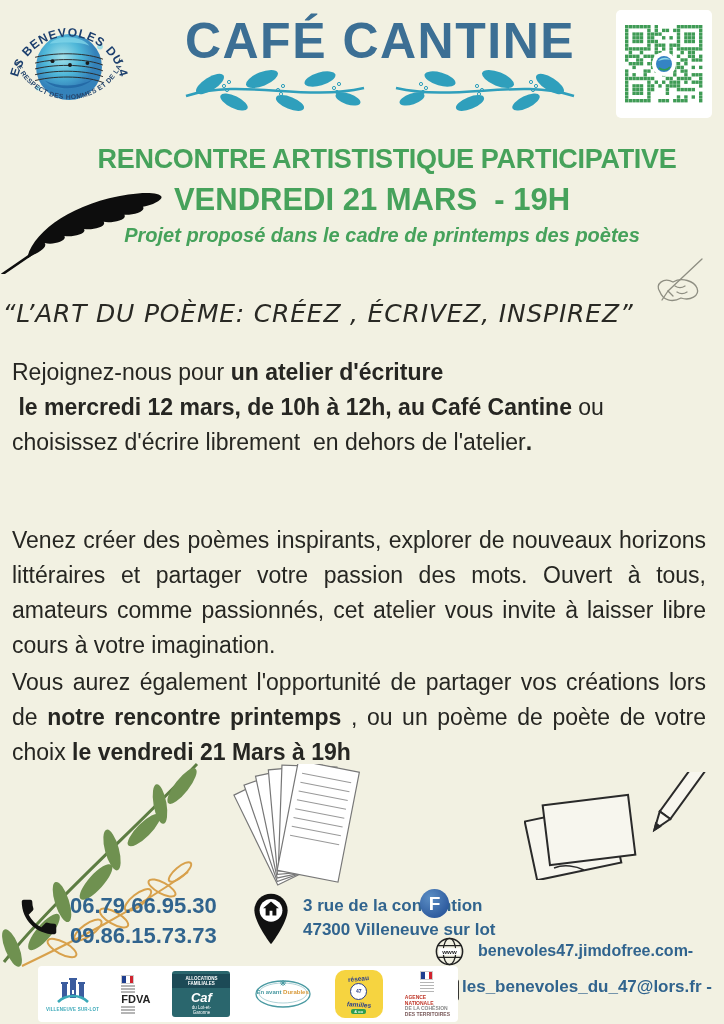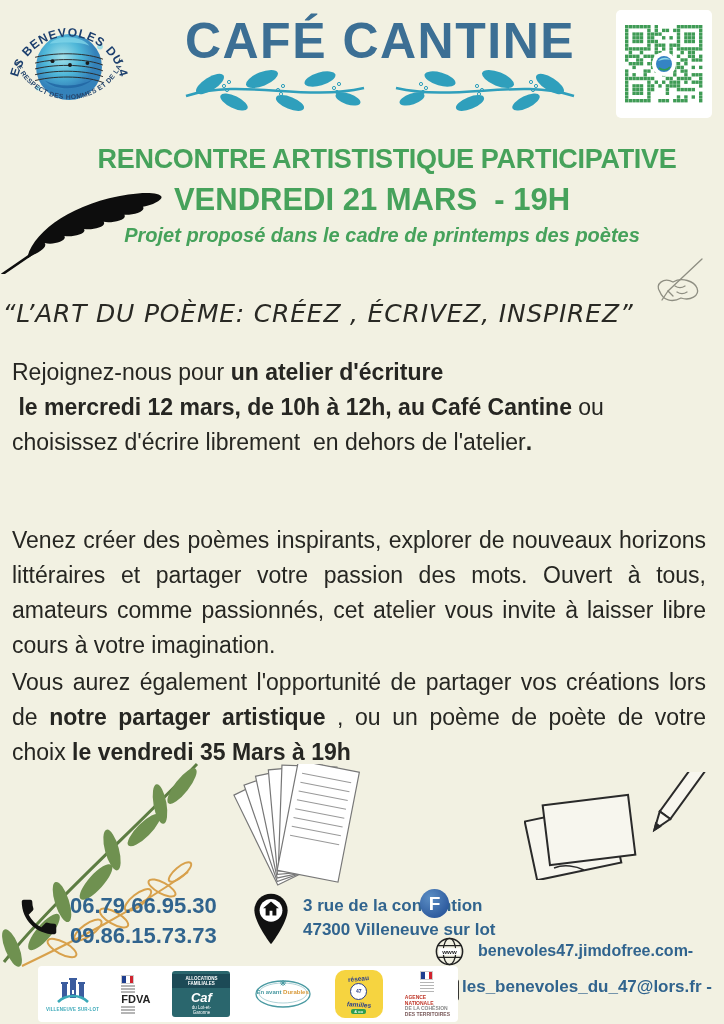--- a/index.html
+++ b/index.html
@@ -453,21 +453,21 @@
       <path d="M33,30 C 36,32 40,32 43,30 M35,36 C 38,38 42,38 45,36"></path>
     </g>
   </svg>
 
   <div class="quote">“L’ART DU POÈME: CRÉEZ , ÉCRIVEZ, INSPIREZ”</div>
 
   <div class="para p1"><span>Rejoignez-nous pour </span><b>un atelier d'écriture</b><br><b> le mercredi 12 mars, de 10h à 12h, au Café Cantine </b><span>ou choisissez d'écrire librement  en dehors de l'atelier</span><b>.</b></div>
 
   <div class="para p2">Venez créer des poèmes inspirants, explorer de nouveaux horizons littéraires et partager votre passion des mots. Ouvert à tous, amateurs comme passionnés, cet atelier vous invite à laisser libre cours à votre imagination.</div>
 
-  <div class="para p3"><span>Vous aurez également l'opportunité de partager vos créations lors de </span><b>notre partager artistique</b><span> , ou un poème de poète de votre choix </span><b>le vendredi 35 Mars à 19h</b></div>
+  <div class="para p3"><span>Vous aurez également l'opportunité de partager vos créations lors de </span><b>notre rencontre printemps</b><span> , ou un poème de poète de votre choix </span><b>le vendredi 21 Mars à 19h</b></div>
 
   <svg class="olive-branch" viewBox="0 0 232 216">
     <path d="M12,210 C 60,150 140,80 205,12" fill="none" stroke="#5d7d42" stroke-width="3"></path>
     <g fill="#6f9150">
       <ellipse cx="190" cy="34" rx="22" ry="7" transform="rotate(-52 190 34)"></ellipse>
       <ellipse cx="168" cy="52" rx="20" ry="6.5" transform="rotate(-100 168 52)"></ellipse>
       <ellipse cx="152" cy="78" rx="22" ry="7" transform="rotate(-45 152 78)"></ellipse>
       <ellipse cx="120" cy="98" rx="21" ry="7" transform="rotate(-105 120 98)"></ellipse>
       <ellipse cx="104" cy="130" rx="23" ry="7.5" transform="rotate(-48 104 130)"></ellipse>
       <ellipse cx="70" cy="150" rx="21" ry="7" transform="rotate(-108 70 150)"></ellipse>

